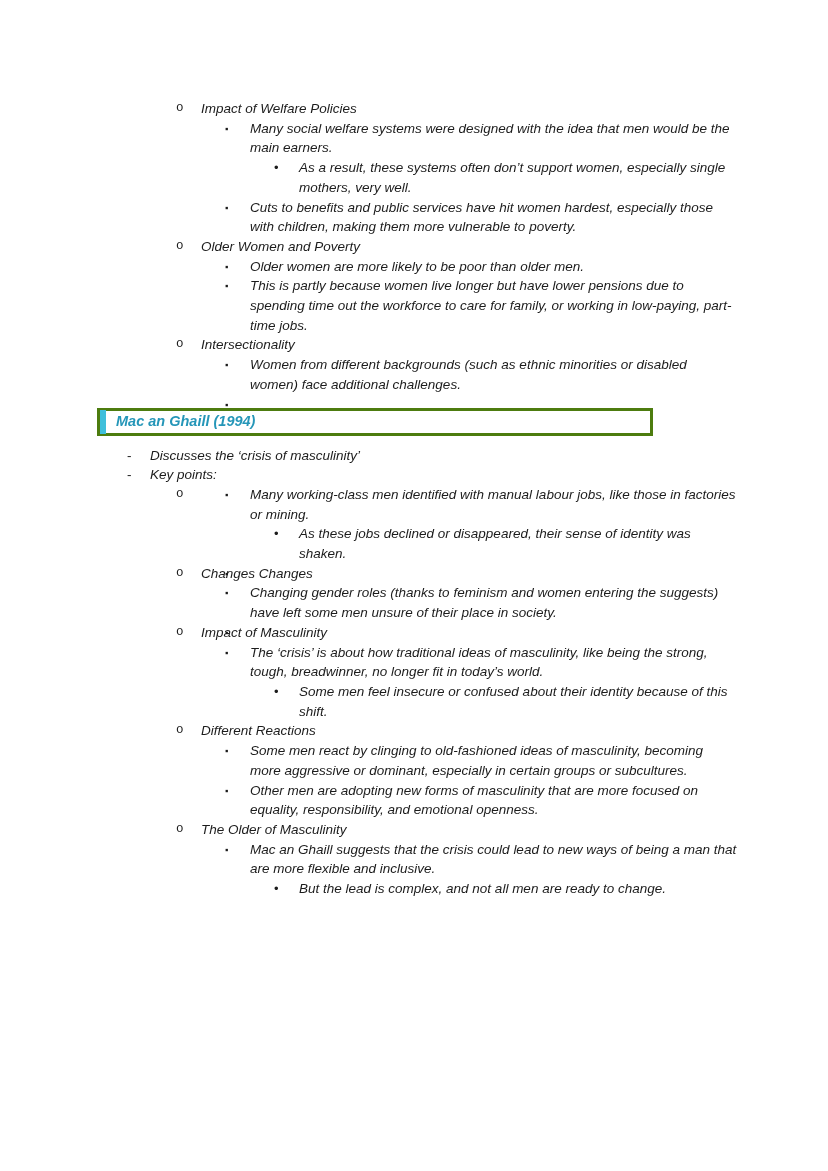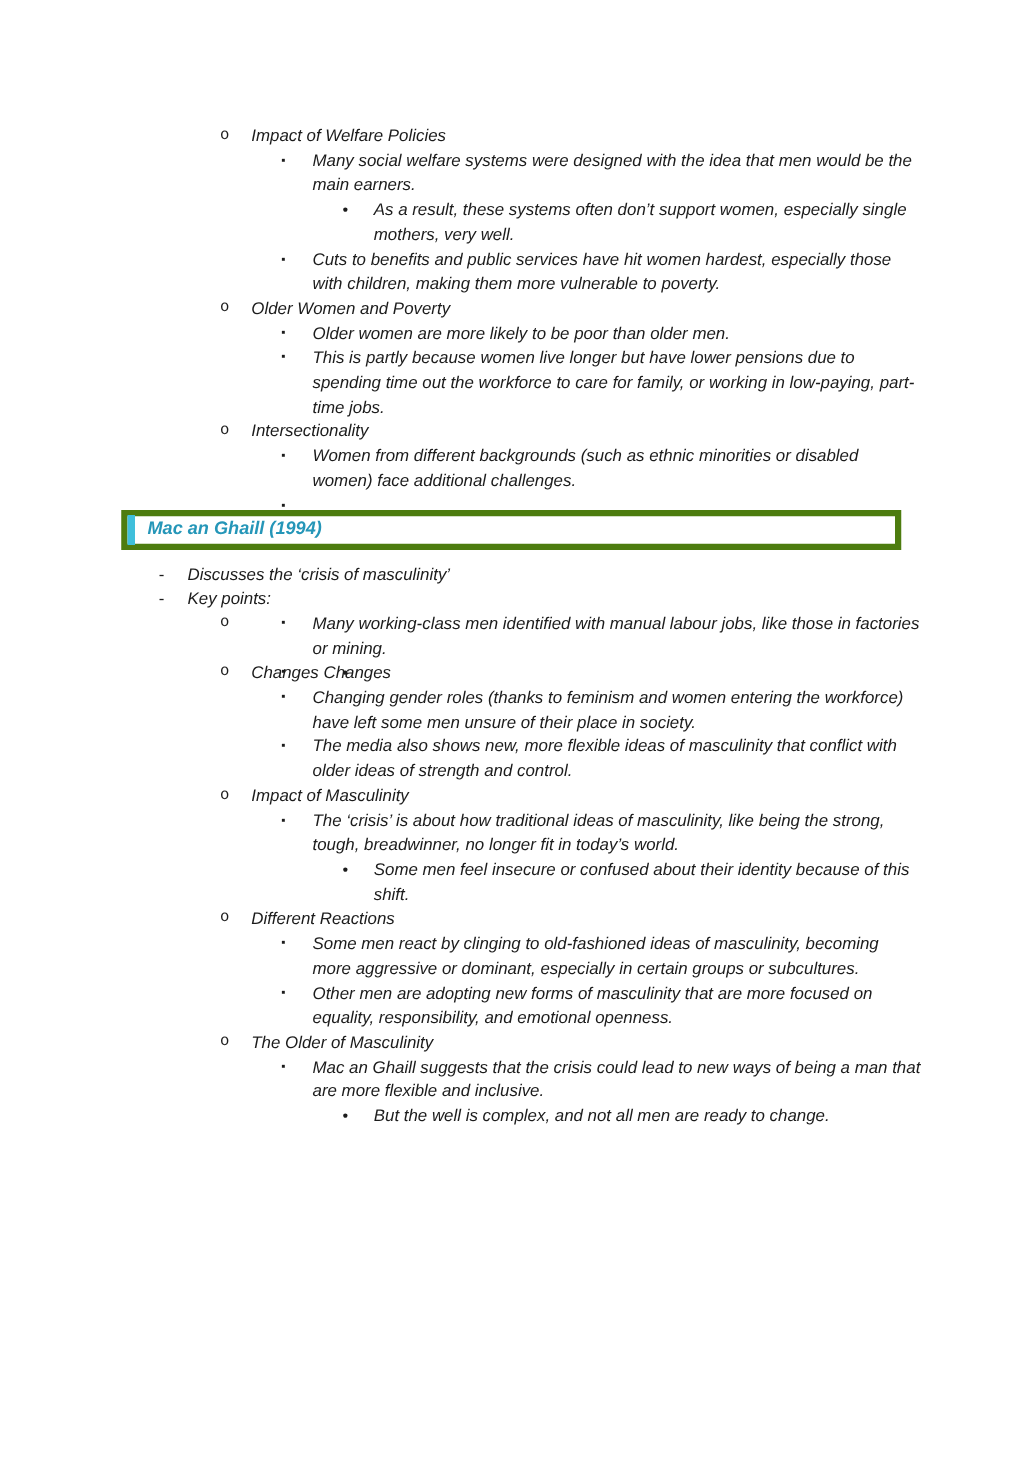--- a/index.html
+++ b/index.html
@@ -31,22 +31,22 @@
     line-height: 19.7px;
     font-style: normal;
   }
   .l1 { padding-left: 53px; }  .l1 .mk { left: 30px; }
   .l2 { padding-left: 104px; } .l2 .mk { left: 79px; font-family: "Liberation Mono", monospace; font-size: 12.5px; }
   .l3 { padding-left: 153px; } .l3 .mk { left: 128px; font-size: 9.5px; }
   .l4 { padding-left: 202px; } .l4 .mk { left: 177px; font-size: 13px; }
   .heading-box {
     position: relative;
     margin: 13px 0 10px 0;
-    width: 624px;
-    border: 5px solid #4d7c0f;
+    width: 556px;
+    border: 3px solid #4d7c0f;
     padding: 2px 4px 3px 16px;
     background: #ffffff;
   }
   .heading-bar {
     position: absolute;
     left: 0; top: -1px; bottom: -1px;
     width: 6px;
     background: #3fbfdb;
   }
   .heading-title {
@@ -117,35 +117,35 @@
     </div>
   <div class="li l2">
       <span class="mk">o</span>
     </div>
   <div class="li l3">
       <span class="mk">▪</span>
       <span class="txt">Many working-class men identified with manual labour jobs, like those in factories or mining.</span>
     </div>
   <div class="li l4">
       <span class="mk">•</span>
+      <span class="txt">As these jobs declined or disappeared, their sense of identity was shaken.</span>
     </div>
   <div class="li l3">
       <span class="mk">▪</span>
     </div>
   <div class="li l2">
       <span class="mk">o</span>
       <span class="txt">Changes Changes</span>
     </div>
   <div class="li l3">
       <span class="mk">▪</span>
-      <span class="txt">Changing gender roles (thanks to feminism and women entering the workforce) have left some men unsure of their place in society.</span>
+      <span class="txt">Changing gender roles (thanks to feminism and women entering the suggests) have left some men unsure of their place in society.</span>
     </div>
   <div class="li l3">
       <span class="mk">▪</span>
-      <span class="txt">The media also shows new, more flexible ideas of masculinity that conflict with older ideas of strength and control.</span>
     </div>
   <div class="li l2">
       <span class="mk">o</span>
       <span class="txt">Impact of Masculinity</span>
     </div>
   <div class="li l3">
       <span class="mk">▪</span>
       <span class="txt">The ‘crisis’ is about how traditional ideas of masculinity, like being the strong, tough, breadwinner, no longer fit in today’s world.</span>
     </div>
   <div class="li l4">
@@ -167,16 +167,16 @@
   <div class="li l2">
       <span class="mk">o</span>
       <span class="txt">The Older of Masculinity</span>
     </div>
   <div class="li l3">
       <span class="mk">▪</span>
       <span class="txt">Mac an Ghaill suggests that the crisis could lead to new ways of being a man that are more flexible and inclusive.</span>
     </div>
   <div class="li l4">
       <span class="mk">•</span>
-      <span class="txt">But the well is complex, and not all men are ready to change.</span>
+      <span class="txt">But the lead is complex, and not all men are ready to change.</span>
     </div>
 
 </div>
 
 </body></html>

